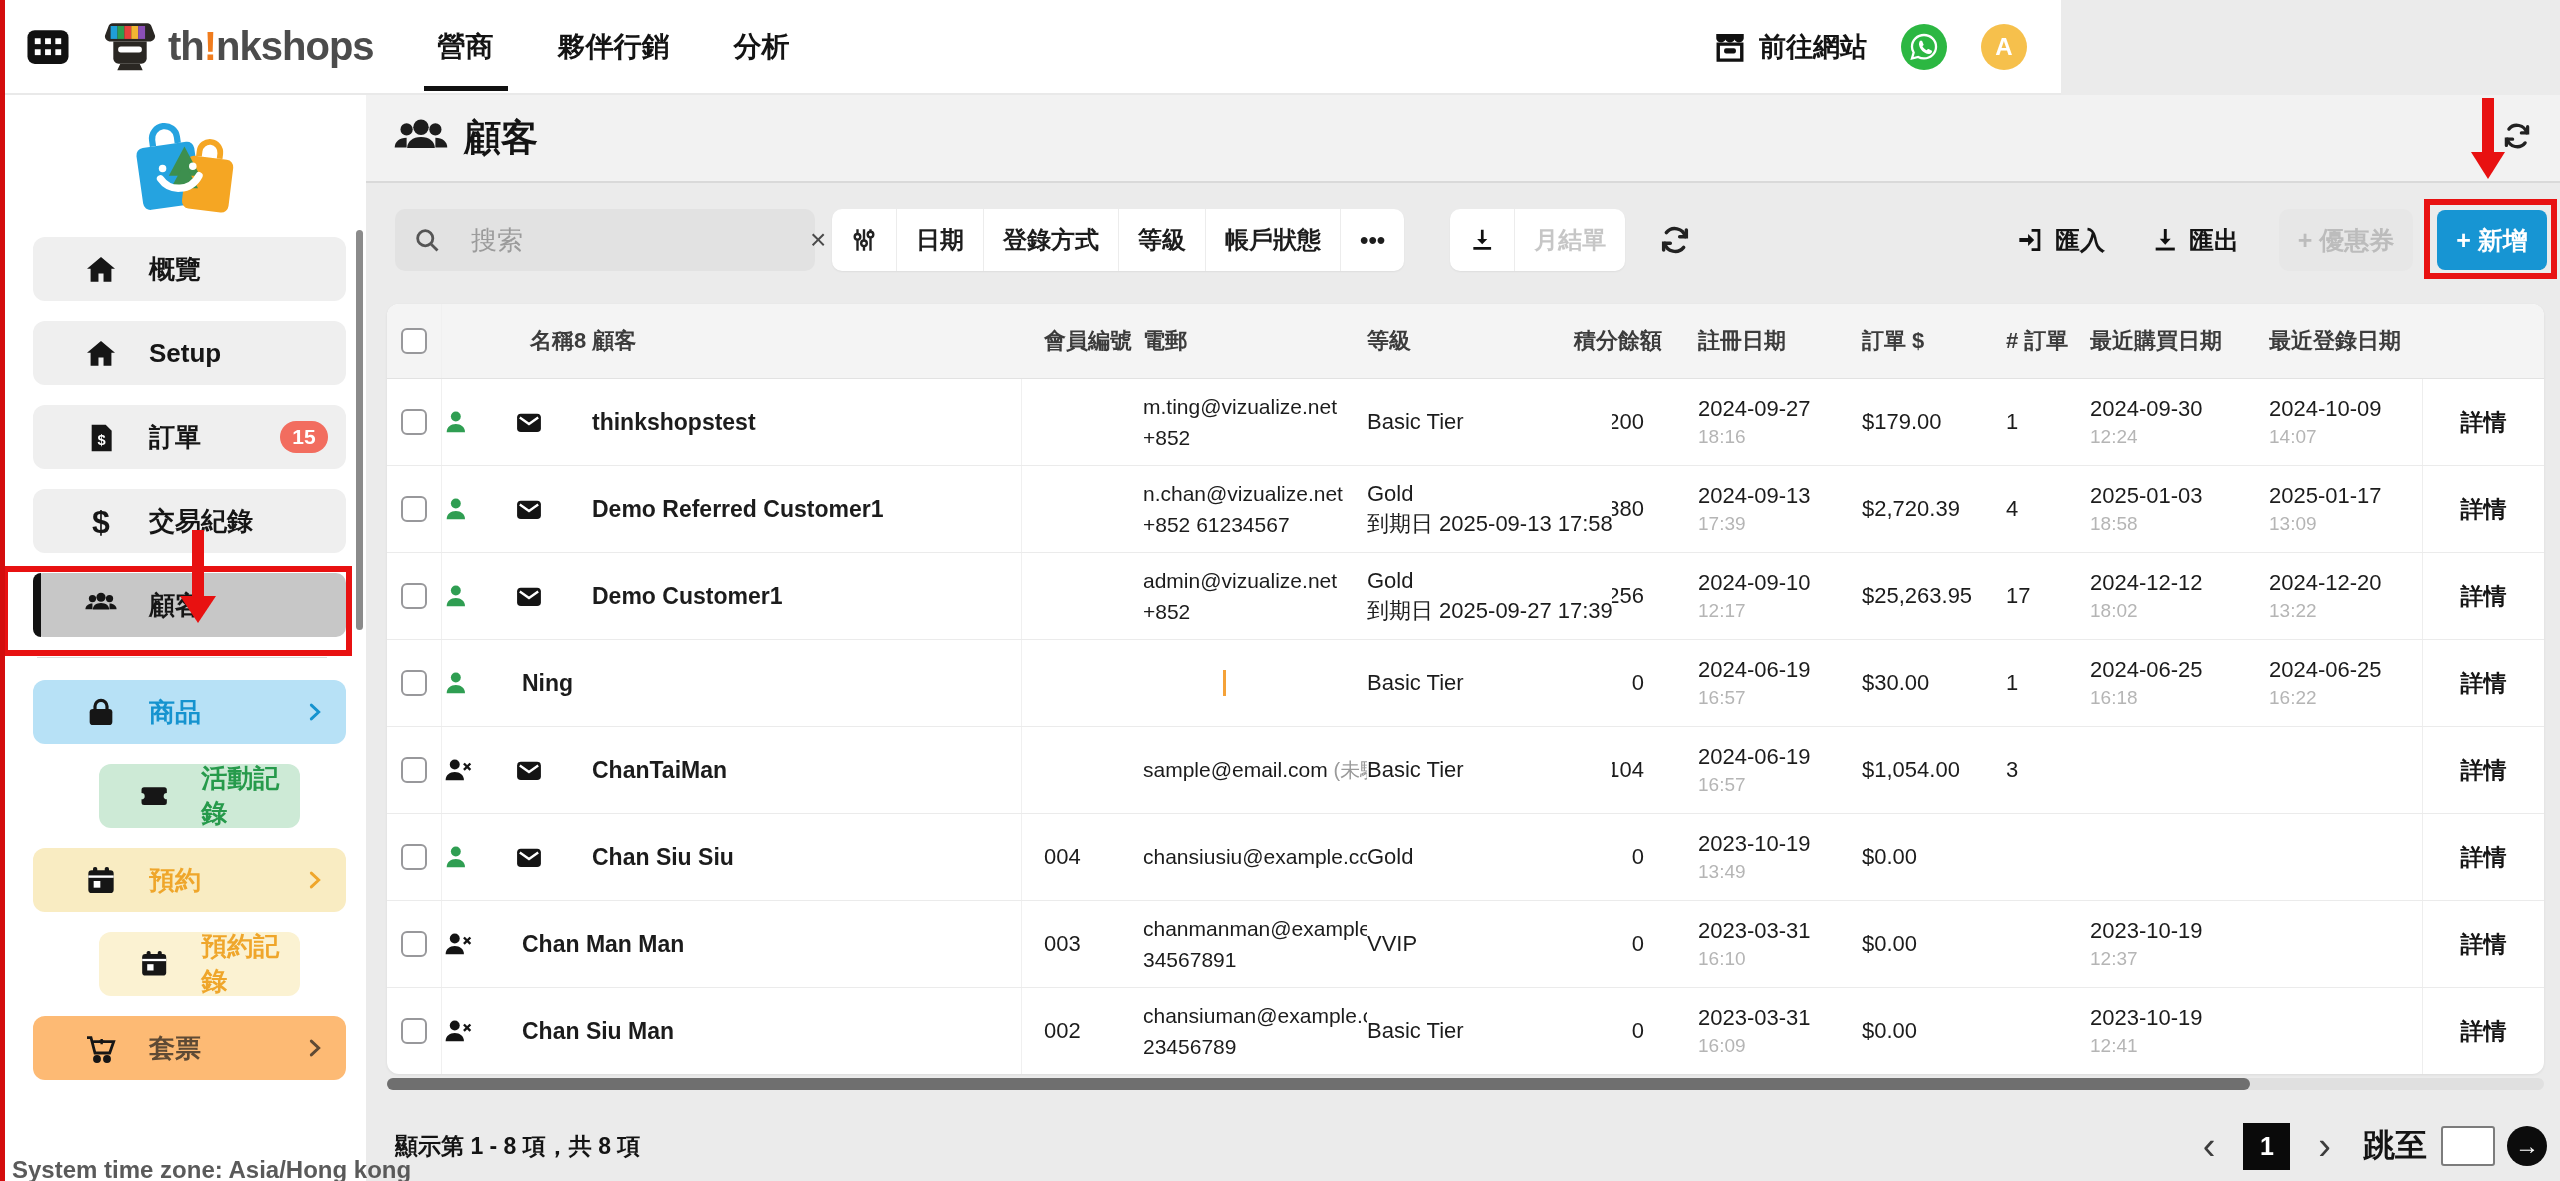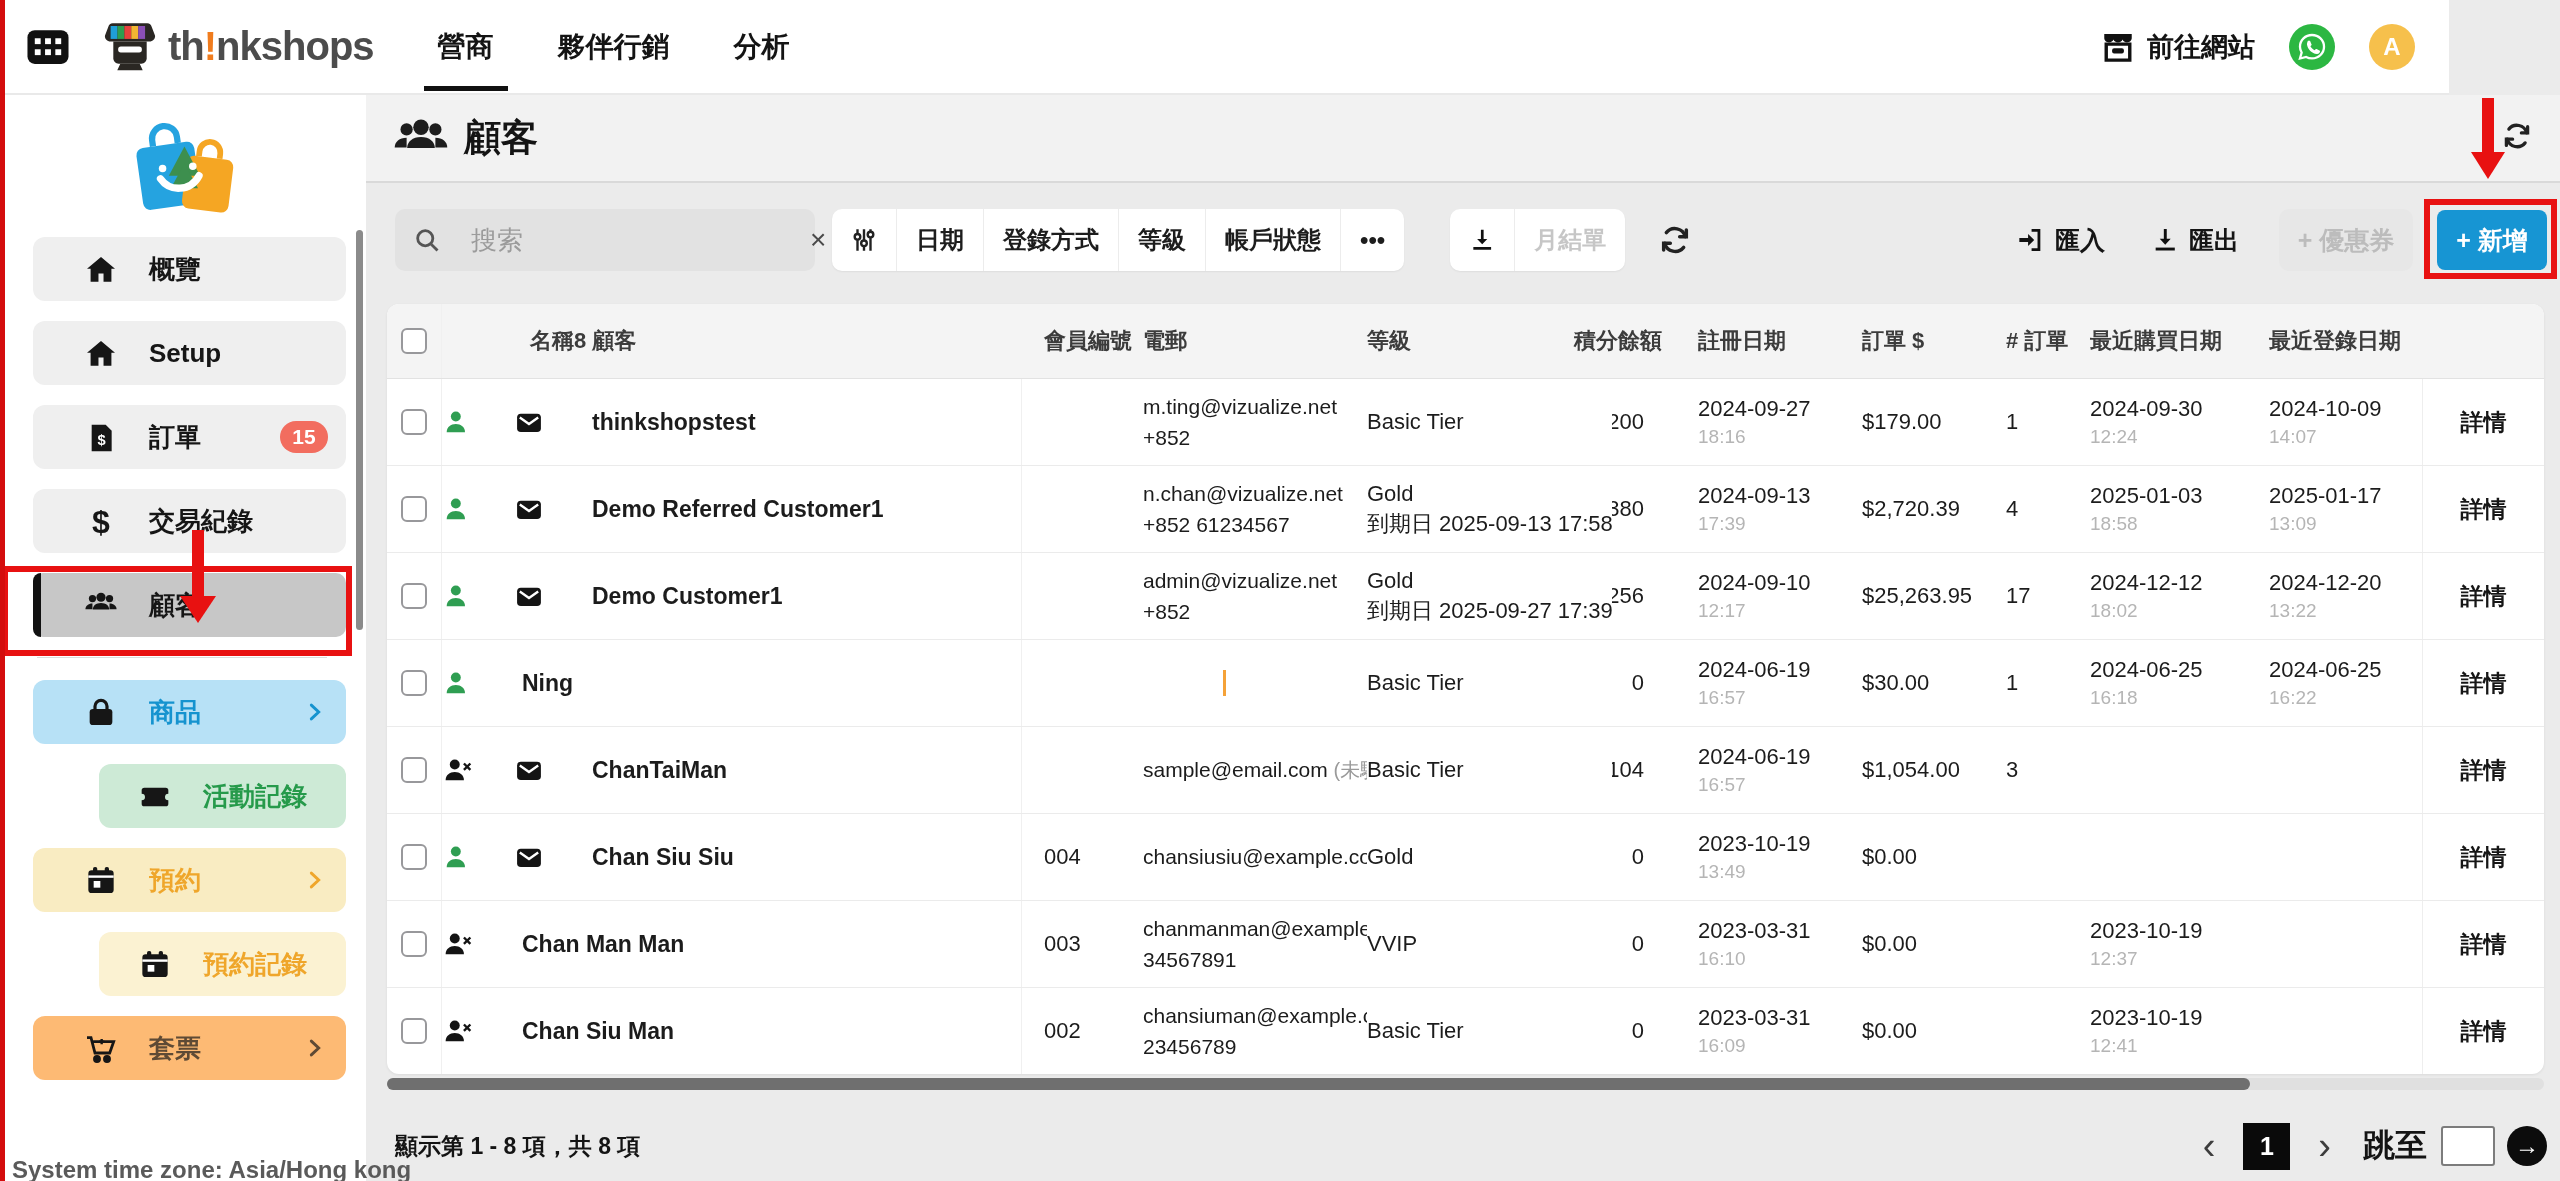--- a/index.html
+++ b/index.html
@@ -5,21 +5,21 @@
   * { margin:0; padding:0; box-sizing:border-box; }
   html,body { width:2560px; height:1181px; overflow:hidden;
     font-family:"Liberation Sans","DejaVu Sans",sans-serif; background:#ebebeb; }
   .abs { position:absolute; }
   svg { display:block; }
 
   
   #edge-line { left:0; top:0; width:5px; height:1181px; background:#d40d0d; z-index:200; }
 
   
-  #topbar { left:0; top:0; width:2449px; height:95px; background:#fff;
+  #topbar { left:0; top:0; width:2061px; height:95px; background:#fff;
     border-bottom:2px solid #e9e9e9; display:flex; align-items:center; z-index:40; }
   #grid-btn { margin-left:26px; width:44px; height:38px; }
   #brand { display:flex; align-items:center; margin-left:32px; }
   #brand-text { font-size:40px; font-weight:700; color:#4c4c4c; letter-spacing:-1px; margin-left:10px; }
   #brand-text .bang { color:#f07c1e; }
   #nav { display:flex; margin-left:58px; gap:52px; height:95px; align-items:center; }
   .nav-tab { position:relative; font-size:28px; font-weight:700; color:#141414; padding:0 6px; height:95px;
     display:flex; align-items:center; cursor:pointer; }
   .nav-tab.active::after { content:""; position:absolute; left:-8px; right:-8px; bottom:3px; height:5px; background:#111; }
   #topbar-right { margin-left:auto; display:flex; align-items:center; gap:34px; margin-right:34px; }
@@ -38,21 +38,21 @@
   .side-item.active { background:#c7c7c7; border-radius:10px; }
   .side-item.active::before { content:""; position:absolute; left:0; top:0; bottom:0; width:8px; background:#111;
     border-radius:10px 0 0 10px; }
   .side-item .badge { margin-left:auto; margin-right:18px; background:#f26d5f; color:#fff; font-size:21px;
     font-weight:700; min-width:48px; height:32px; border-radius:16px; display:flex; align-items:center; justify-content:center; }
   .side-item .chev { margin-left:auto; margin-right:20px; width:22px; height:22px; }
   .side-item.c-blue  { background:#b7e1f6; color:#1593cf; }
   .side-item.c-green { background:#bfe3c9; color:#269a4b; }
   .side-item.c-yellow{ background:#f9ecc2; color:#efa62b; }
   .side-item.c-brown { background:#fdba74; color:#5e4a35; }
-  .side-item.sub { width:247px; margin-left:66px; }
+  .side-item.sub { width:201px; margin-left:66px; }
   .side-item.sub.c-green { background:#cdead6; }
   .side-item.sub.c-yellow{ background:#fbf2d2; }
   .side-item.sub .s-icon { margin-left:40px; }
   .side-divider { width:290px; height:1px; background:#dcdcdc; margin:2px 0 22px 4px; }
   #side-scrollthumb { left:356px; top:230px; width:7px; height:400px; background:#8b8b8b; border-radius:4px; z-index:15; }
   #tz-note { left:12px; top:1156px; font-size:24px; font-weight:600; color:#5a5a5a; z-index:12; }
 
   
   #main { left:366px; top:95px; width:2194px; height:1086px; background:#ebebeb; }
   #page-head { left:366px; top:95px; width:2194px; height:88px; background:#f2f2f2;

